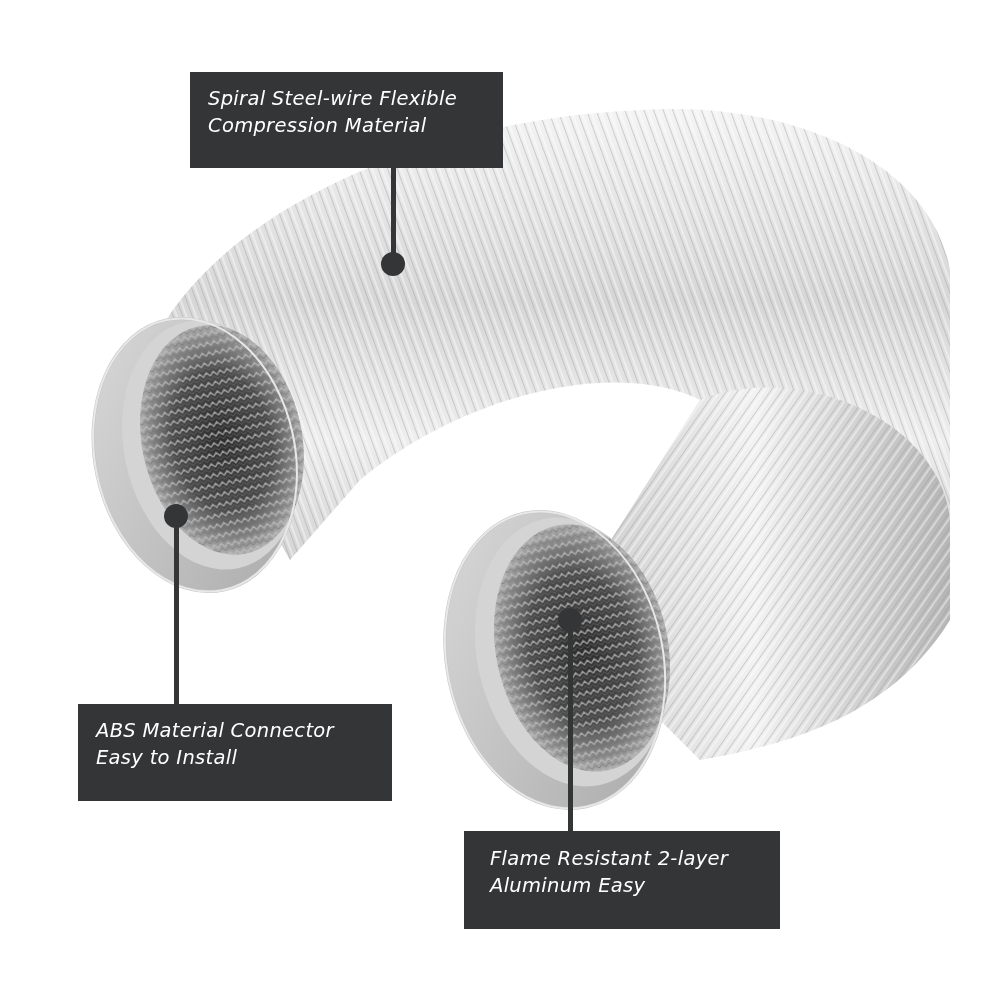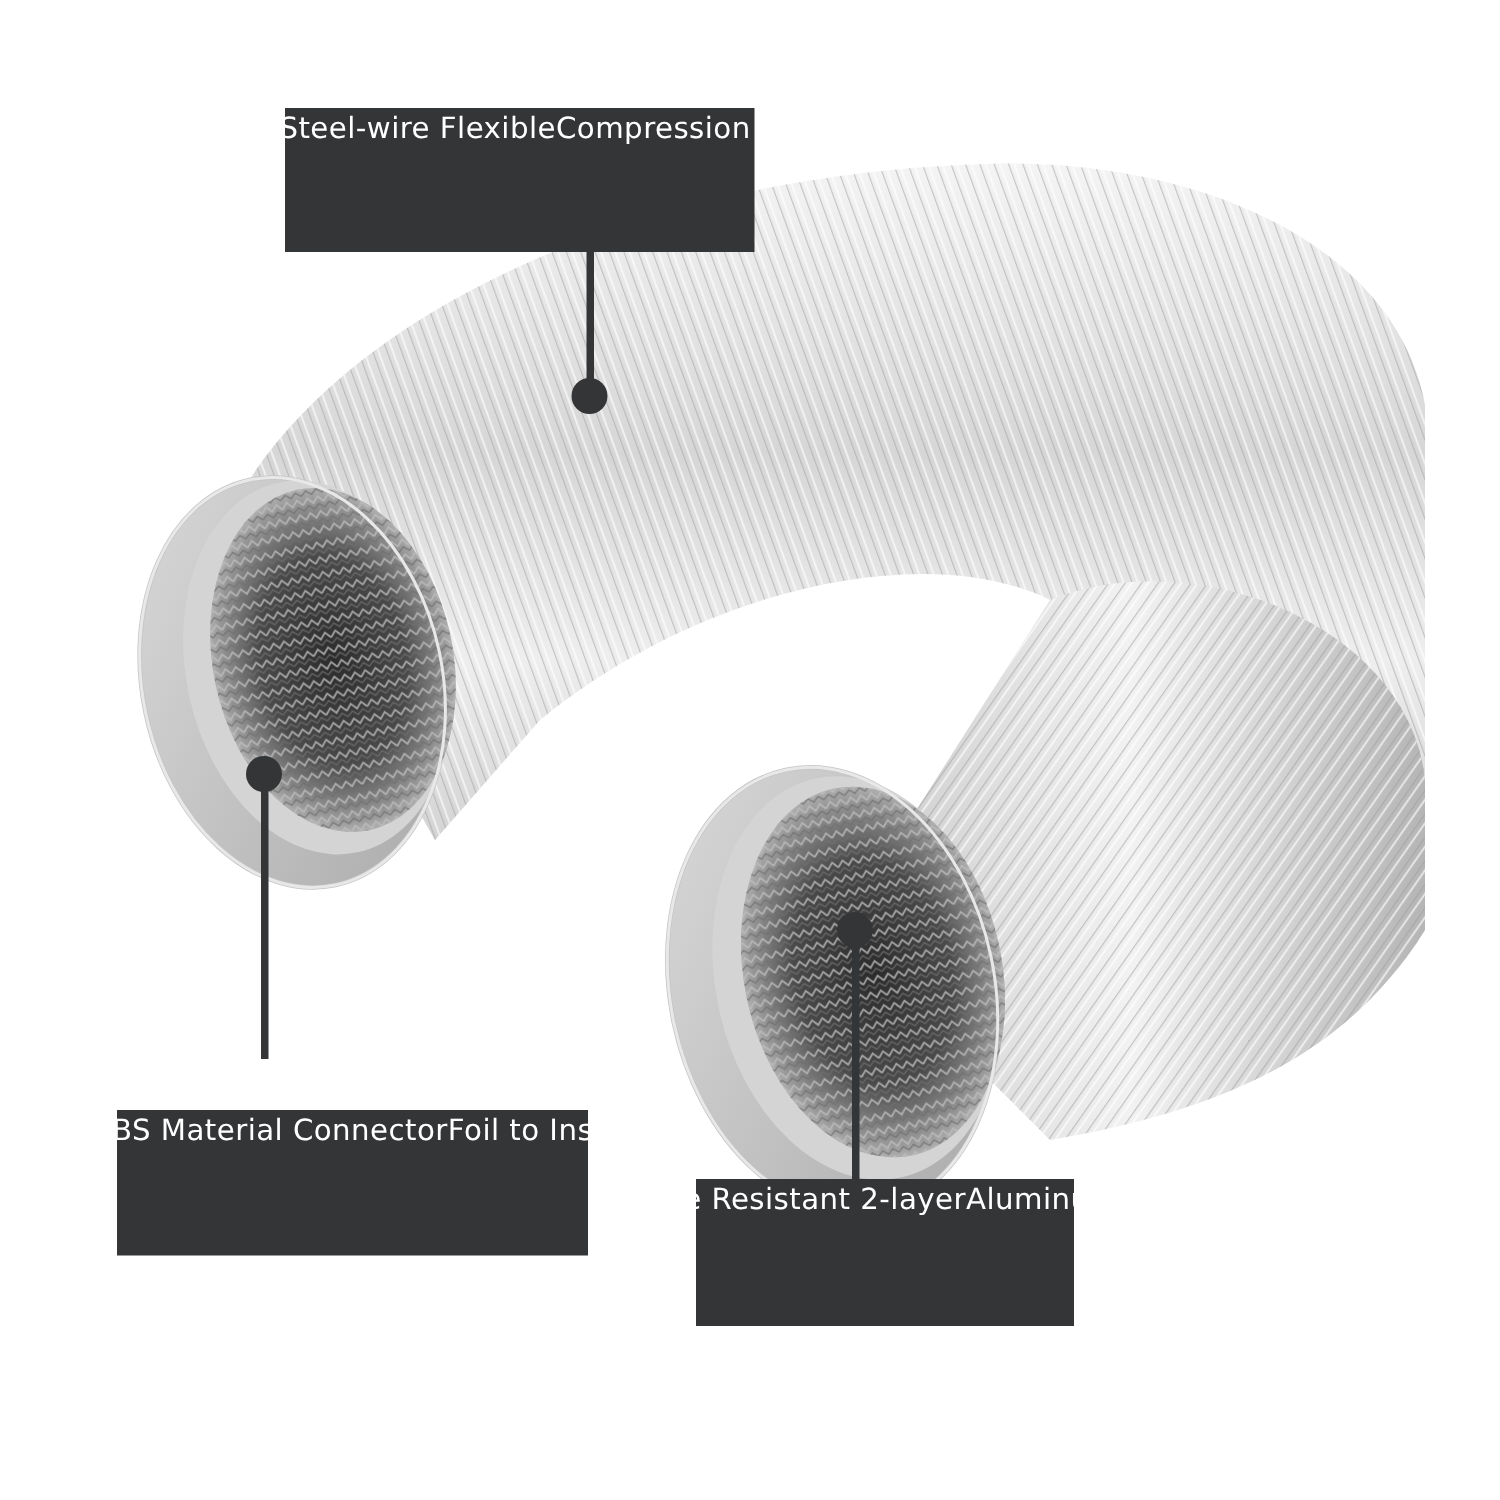--- a/index.html
+++ b/index.html
@@ -24,25 +24,26 @@
       width: 1000px;
       height: 1000px;
     }
     .callout {
       position: absolute;
       background: #333537;
       color: #ffffff;
       box-sizing: border-box;
       padding: 0 0 17px 18px;
       display: flex;
-      flex-direction: row;
+      flex-direction: column;
       justify-content: center;
       font-size: 19.5px;
       line-height: 27px;
       letter-spacing: 0.3px;
+      font-style: italic;
     }
     .callout span {
       display: block;
       white-space: nowrap;
     }
     .leader {
       position: absolute;
       background: #333537;
       width: 5px;
     }
@@ -135,25 +136,25 @@
 
   <div class="leader" style="left:391px; top:166px; height:96px;"></div>
   <div class="dot" style="left:381px; top:252px;"></div>
   <div class="callout" style="left:190px; top:72px; width:313px; height:96px;">
     <span>Spiral Steel-wire Flexible</span>
     <span>Compression Material</span>
   </div>
 
   <div class="dot" style="left:164px; top:504px;"></div>
   <div class="leader" style="left:174px; top:516px; height:190px;"></div>
-  <div class="callout" style="left:78px; top:740px; width:314px; height:97px;">
+  <div class="callout" style="left:78px; top:704px; width:314px; height:97px;">
     <span>ABS Material Connector</span>
-    <span>Foil to Install</span>
+    <span>Easy to Install</span>
   </div>
 
   <div class="dot" style="left:558px; top:608px;"></div>
   <div class="leader" style="left:568px; top:620px; height:212px;"></div>
-  <div class="callout" style="left:464px; top:786px; width:252px; height:98px; padding-left:26px;">
+  <div class="callout" style="left:464px; top:831px; width:316px; height:98px; padding-left:26px;">
     <span>Flame Resistant 2-layer</span>
     <span>Aluminum Easy</span>
   </div>
 
 </div>
 
 </body></html>

